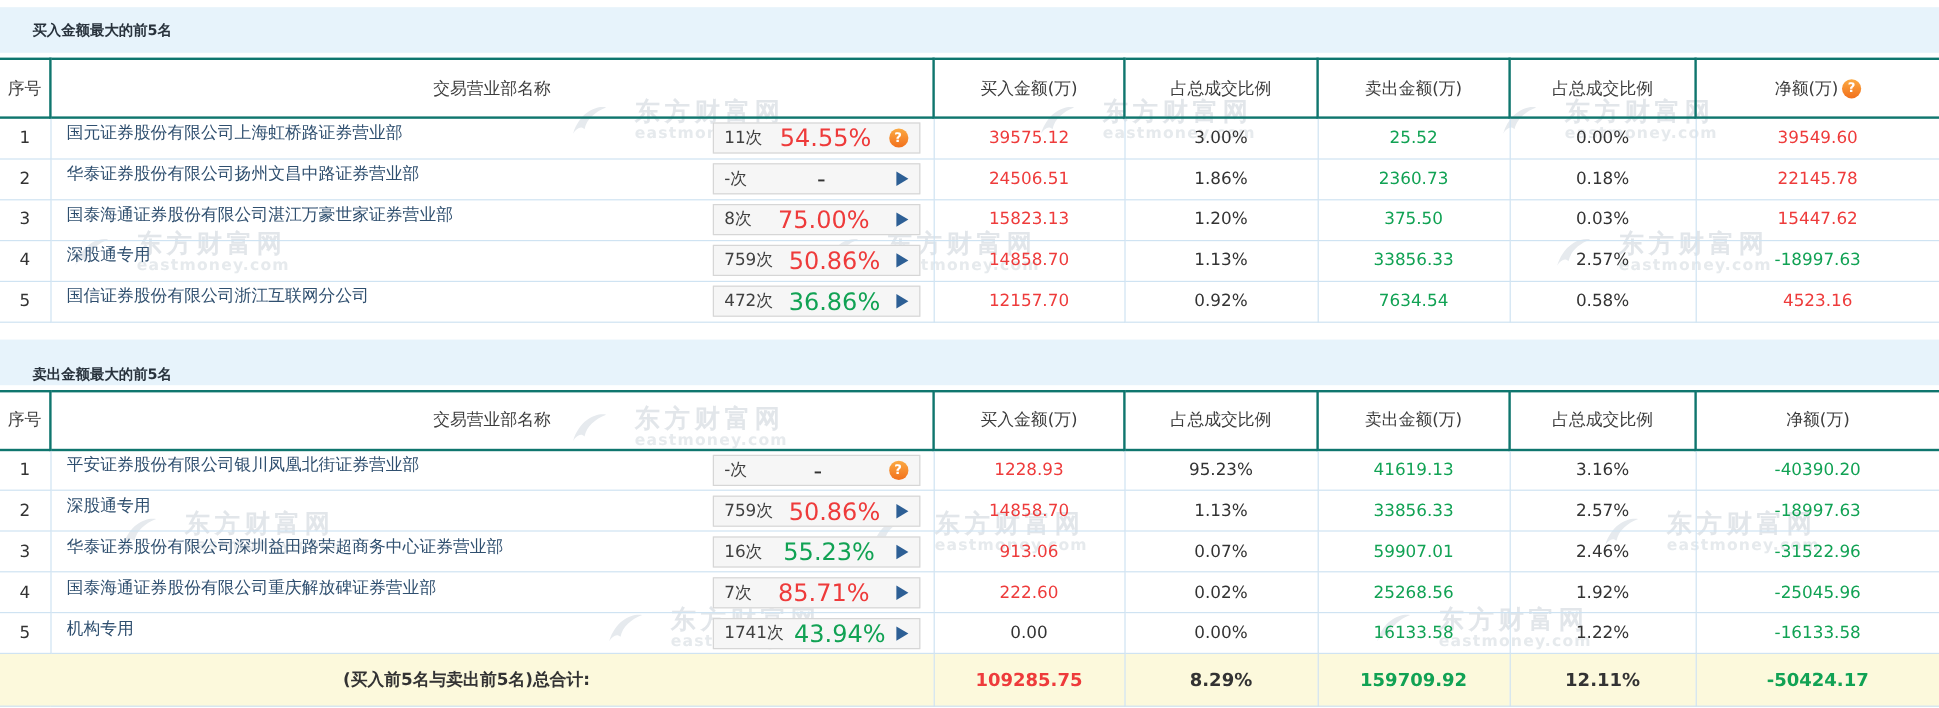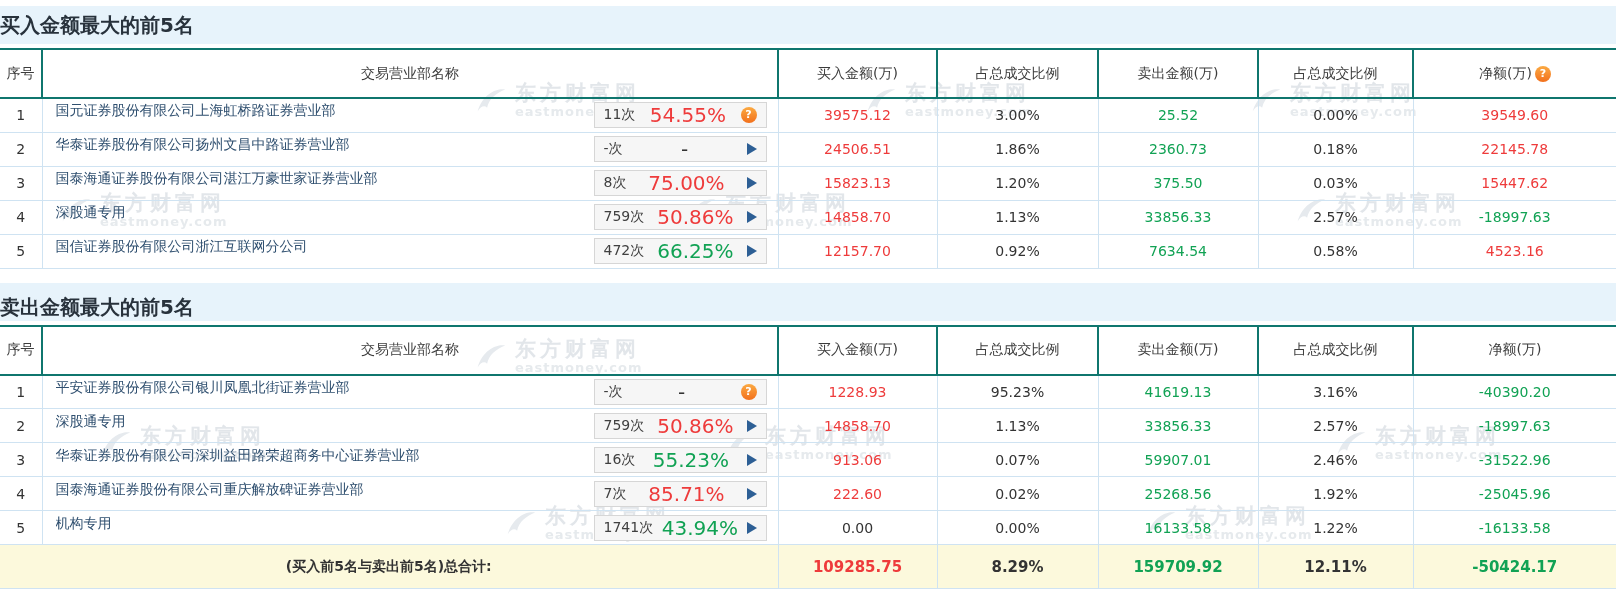--- a/index.html
+++ b/index.html
@@ -3,30 +3,30 @@
 <meta charset="utf-8">
 <style>
   * { box-sizing: border-box; margin: 0; padding: 0; }
   html,body { width:1616px; height:590px; }
   body {
     font-family: "DejaVu Sans", "Liberation Sans", sans-serif;
     background:#ffffff; position:relative; overflow:hidden; color:#333;
   }
 
   
-  .wm { position:absolute; z-index:-1; display:flex; align-items:center; gap:7px; pointer-events:none;justify-content:flex-end; }
+  .wm { position:absolute; z-index:-1; display:flex; align-items:center; gap:21px; pointer-events:none;justify-content:flex-end; }
   .wm svg { width:38px; height:38px; }
   .wm-text { display:flex; flex-direction:column; line-height:1.1; }
   .wm-brand { font-size:21px; font-weight:bold; letter-spacing:4px; color:#e2e6ea; }
   .wm-domain { font-size:13px; font-weight:bold; letter-spacing:1px; color:#e6eaed; }
 
   
   .section-bar {
     height:38px; background:#e7f3fb; display:flex; align-items:center;
-    font-size:20px; font-weight:bold; color:#28323c;
+    padding-left:27px; font-size:12px; font-weight:bold; color:#28323c;
   }
   .section-bar.first { margin-top:6px; }
   .section-bar.second { margin-top:14px;align-items:flex-end; }
 
   
   table { border-collapse:collapse; width:1616px; table-layout:fixed; margin-top:4px; background:transparent; }
   col.c1{width:42px;} col.c2{width:736px;} col.c3{width:159px;} col.c4{width:161px;}
   col.c5{width:160px;} col.c6{width:155px;} col.c7{width:203px;}
 
   th {
@@ -289,21 +289,21 @@
       <td>2.57%</td>
       <td data-c="green">-18997.63</td>
     </tr>
     <tr>
       <td>5</td>
       <td>
           <div class="namewrap">
         <span class="bname">国信证券股份有限公司浙江互联网分公司</span>
         <span class="tagbox">
           <span class="tag-times">472次</span>
-          <span class="tag-rate" data-c="green">66.25%</span>
+          <span class="tag-rate" data-c="green">36.86%</span>
           <span class="arrow-icon"></span>
         </span>
       </div>
         </td>
       <td data-c="red">12157.70</td>
       <td>0.92%</td>
       <td data-c="green">7634.54</td>
       <td>0.58%</td>
       <td data-c="red">4523.16</td>
     </tr>

